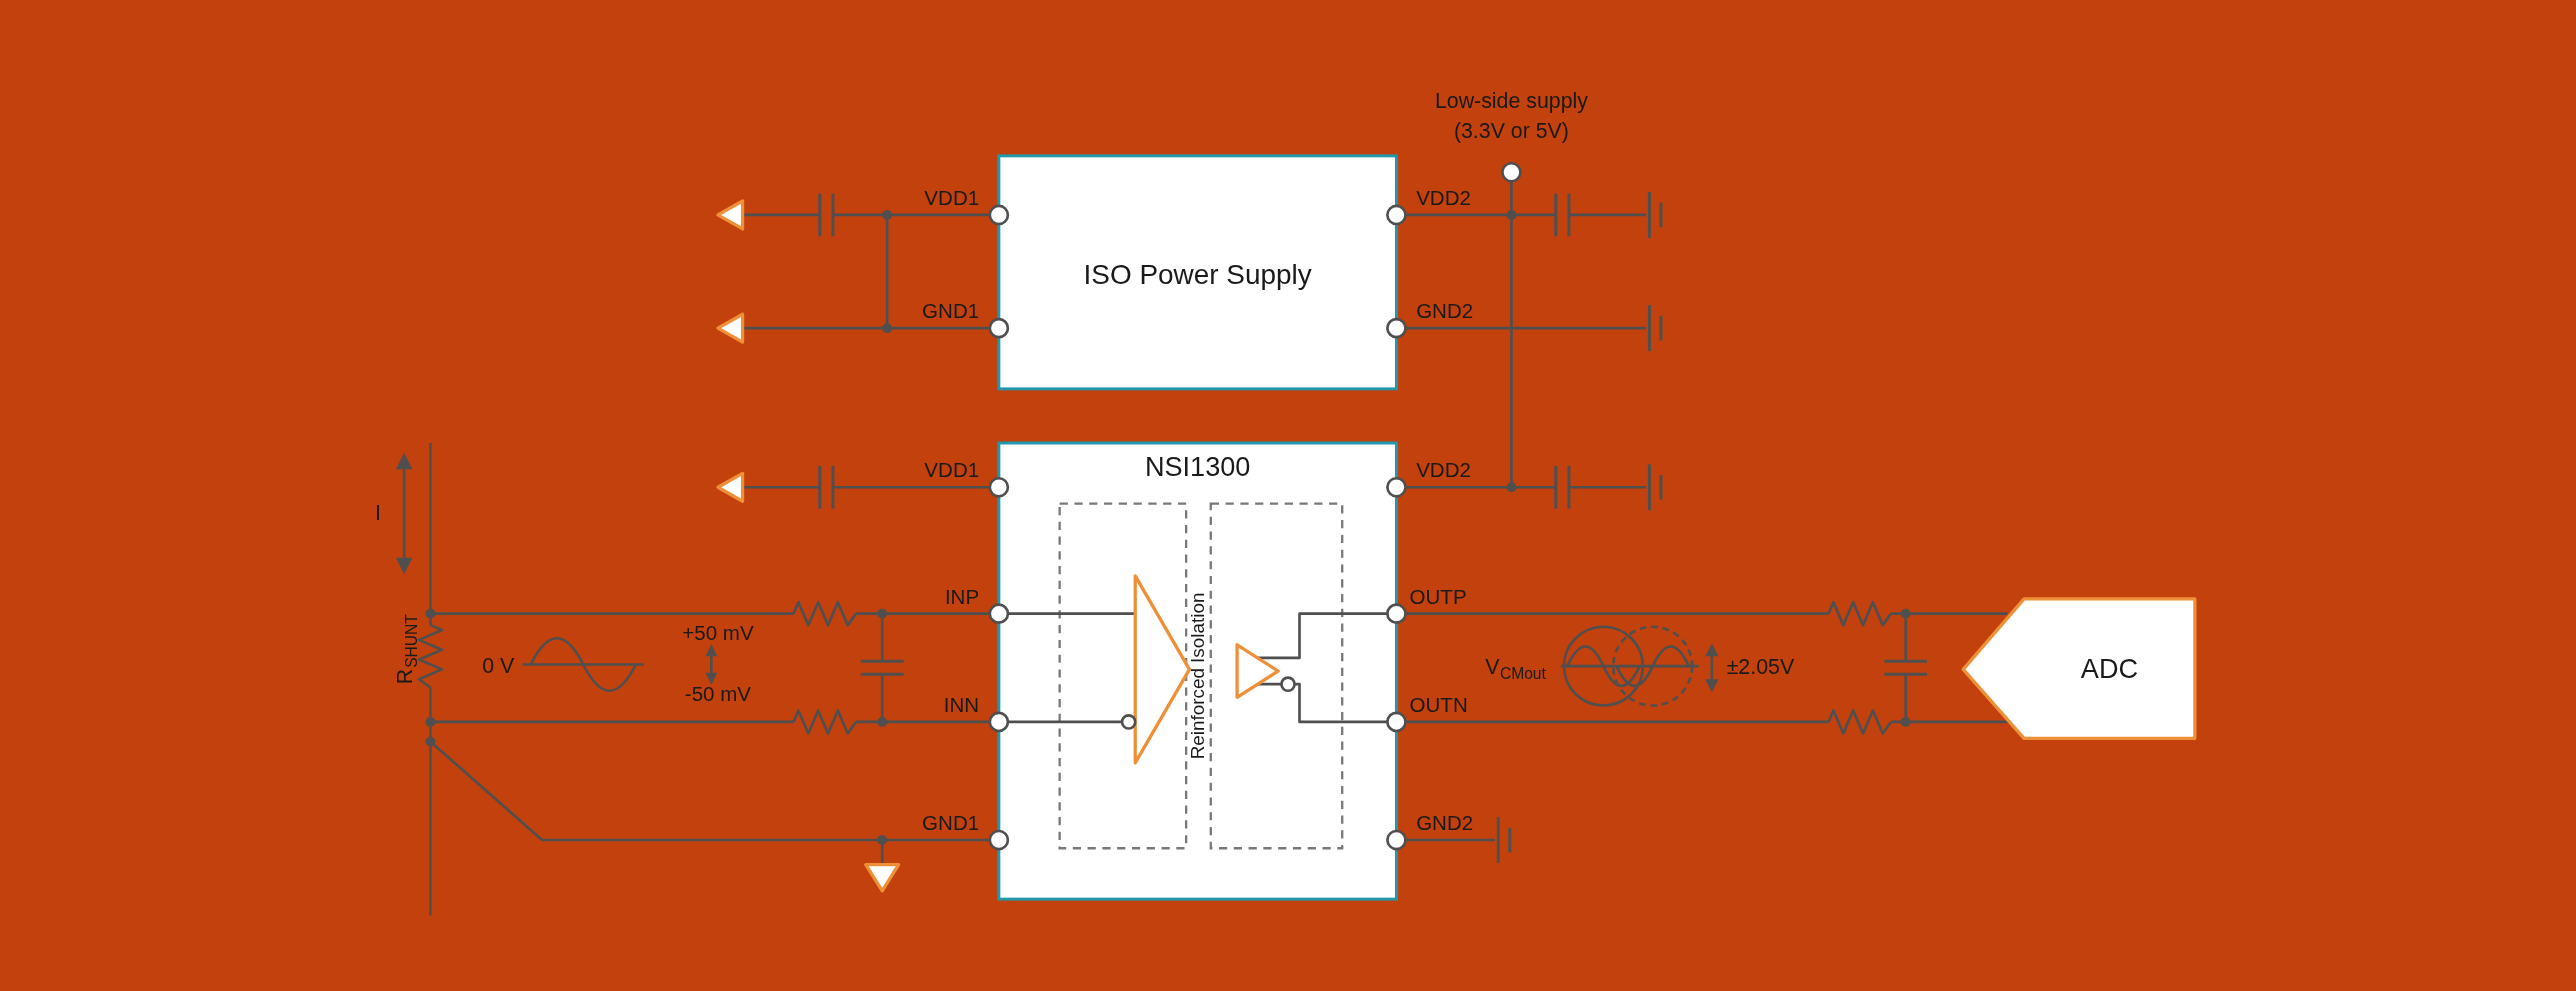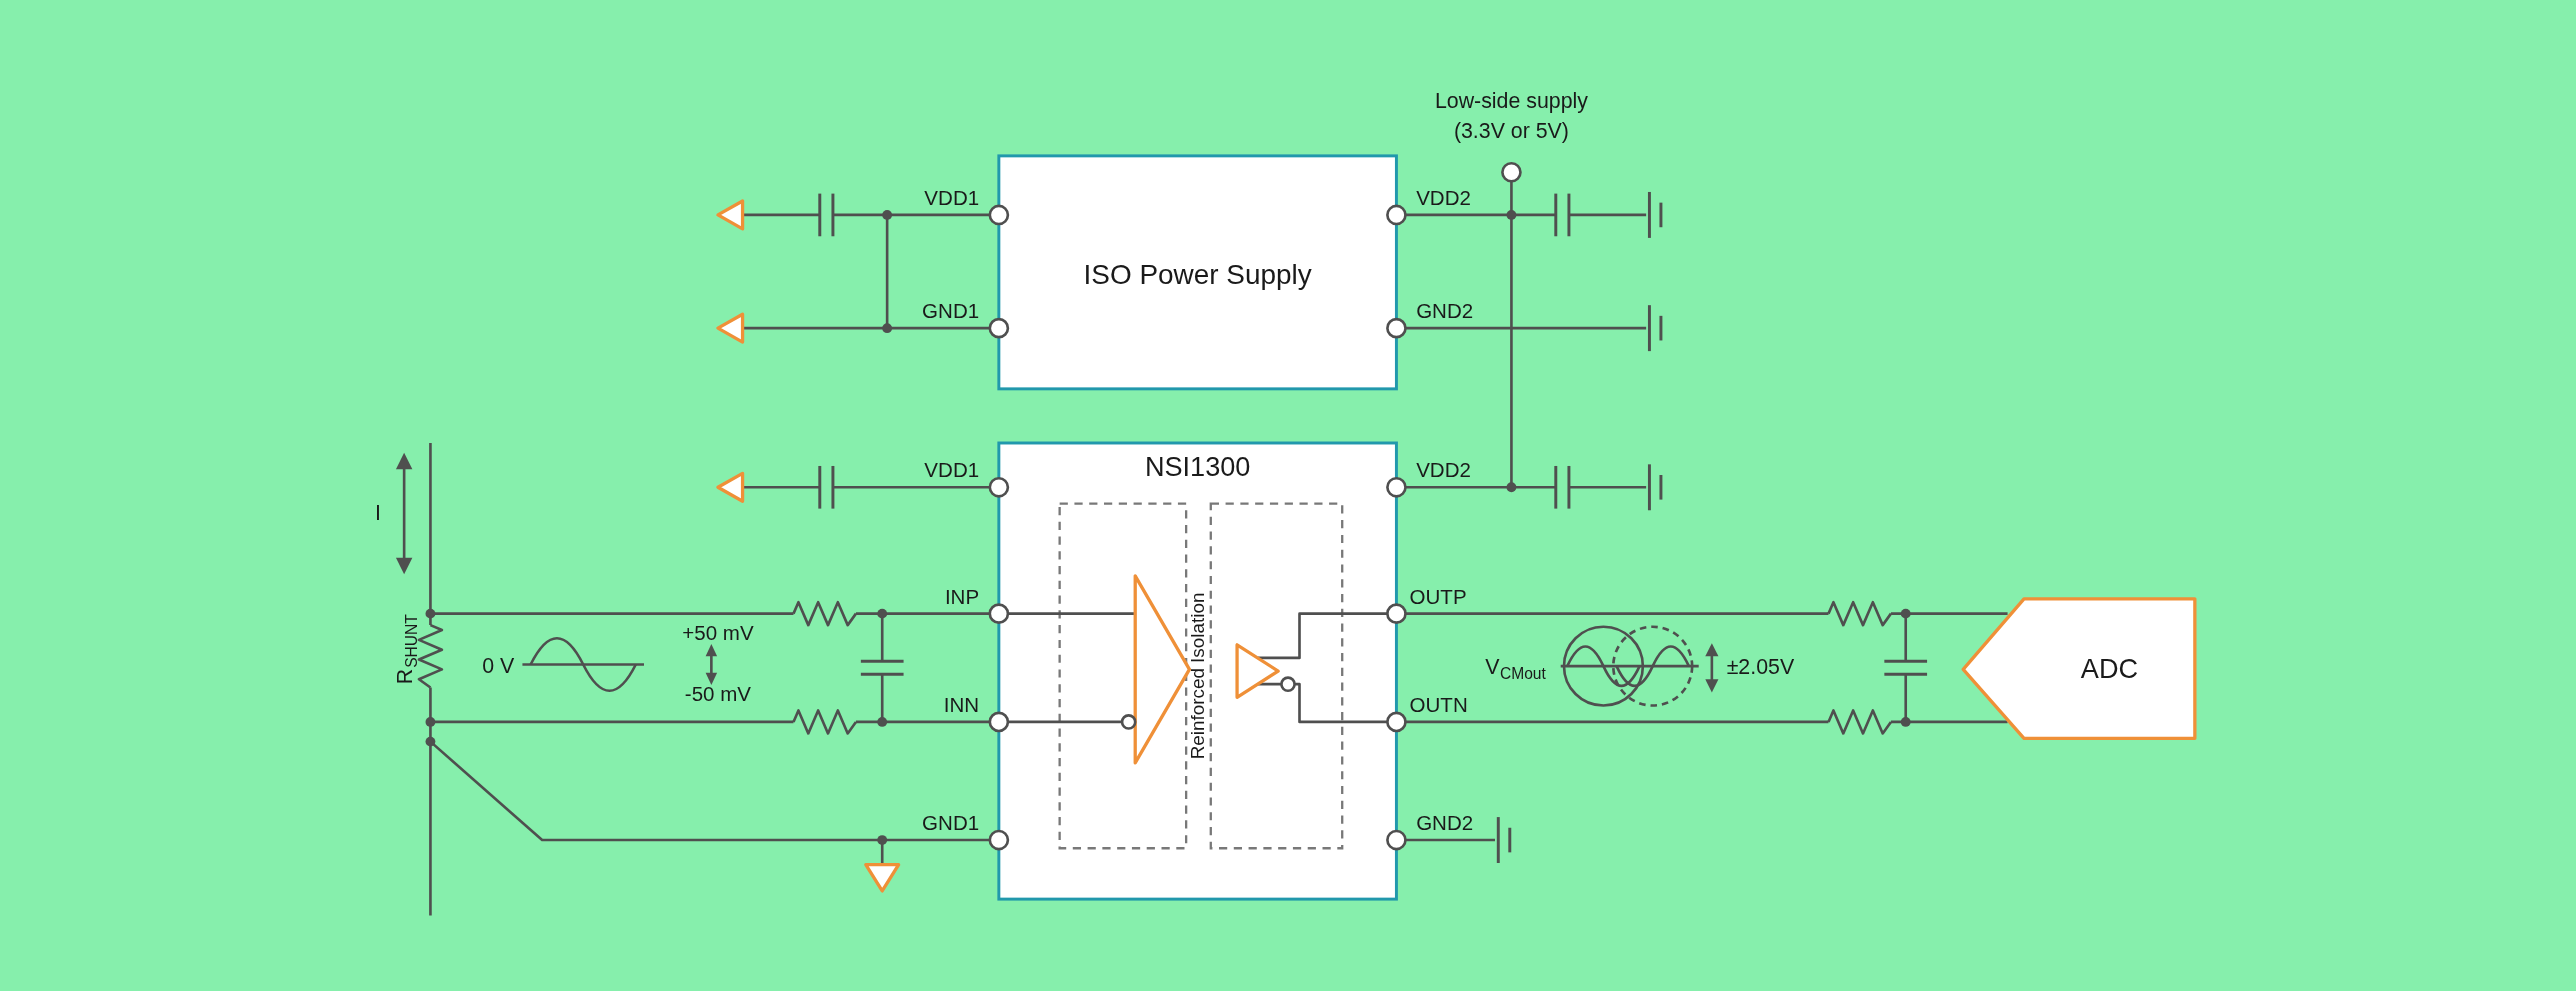--- a/index.html
+++ b/index.html
@@ -1,16 +1,16 @@
 <!DOCTYPE html>
 <html style="font-size:8.7px"><head>
 <meta charset="utf-8">
 <style>
   html,body{margin:0;padding:0;background:#ffffff;}
-  .stage{position:relative;width:2576px;height:991px;background:#86efac;overflow:hidden;}
+  .stage{position:relative;width:2576px;height:991px;background:#c2410c;overflow:hidden;}
   svg{display:block;}
   .wire{stroke:#4f4f4f;stroke-width:1.6;fill:none;stroke-linejoin:round;}
   .wire2{stroke:#4f4f4f;stroke-width:1.8;fill:none;stroke-linejoin:round;}
   .dashbox{stroke:#787878;stroke-width:1.4;fill:none;stroke-dasharray:5 4;}
   .tealbox{stroke:#2198ac;stroke-width:1.8;fill:#ffffff;}
   .orange{stroke:#ef9038;stroke-width:2;fill:#ffffff;stroke-linejoin:round;}
   .pin{fill:#ffffff;stroke:#4f4f4f;stroke-width:1.6;}
   .dot{fill:#4f4f4f;stroke:none;}
   .head{fill:#4f4f4f;stroke:none;}
   text{font-family:"Liberation Sans","DejaVu Sans",sans-serif;fill:#1a1a1a;}

